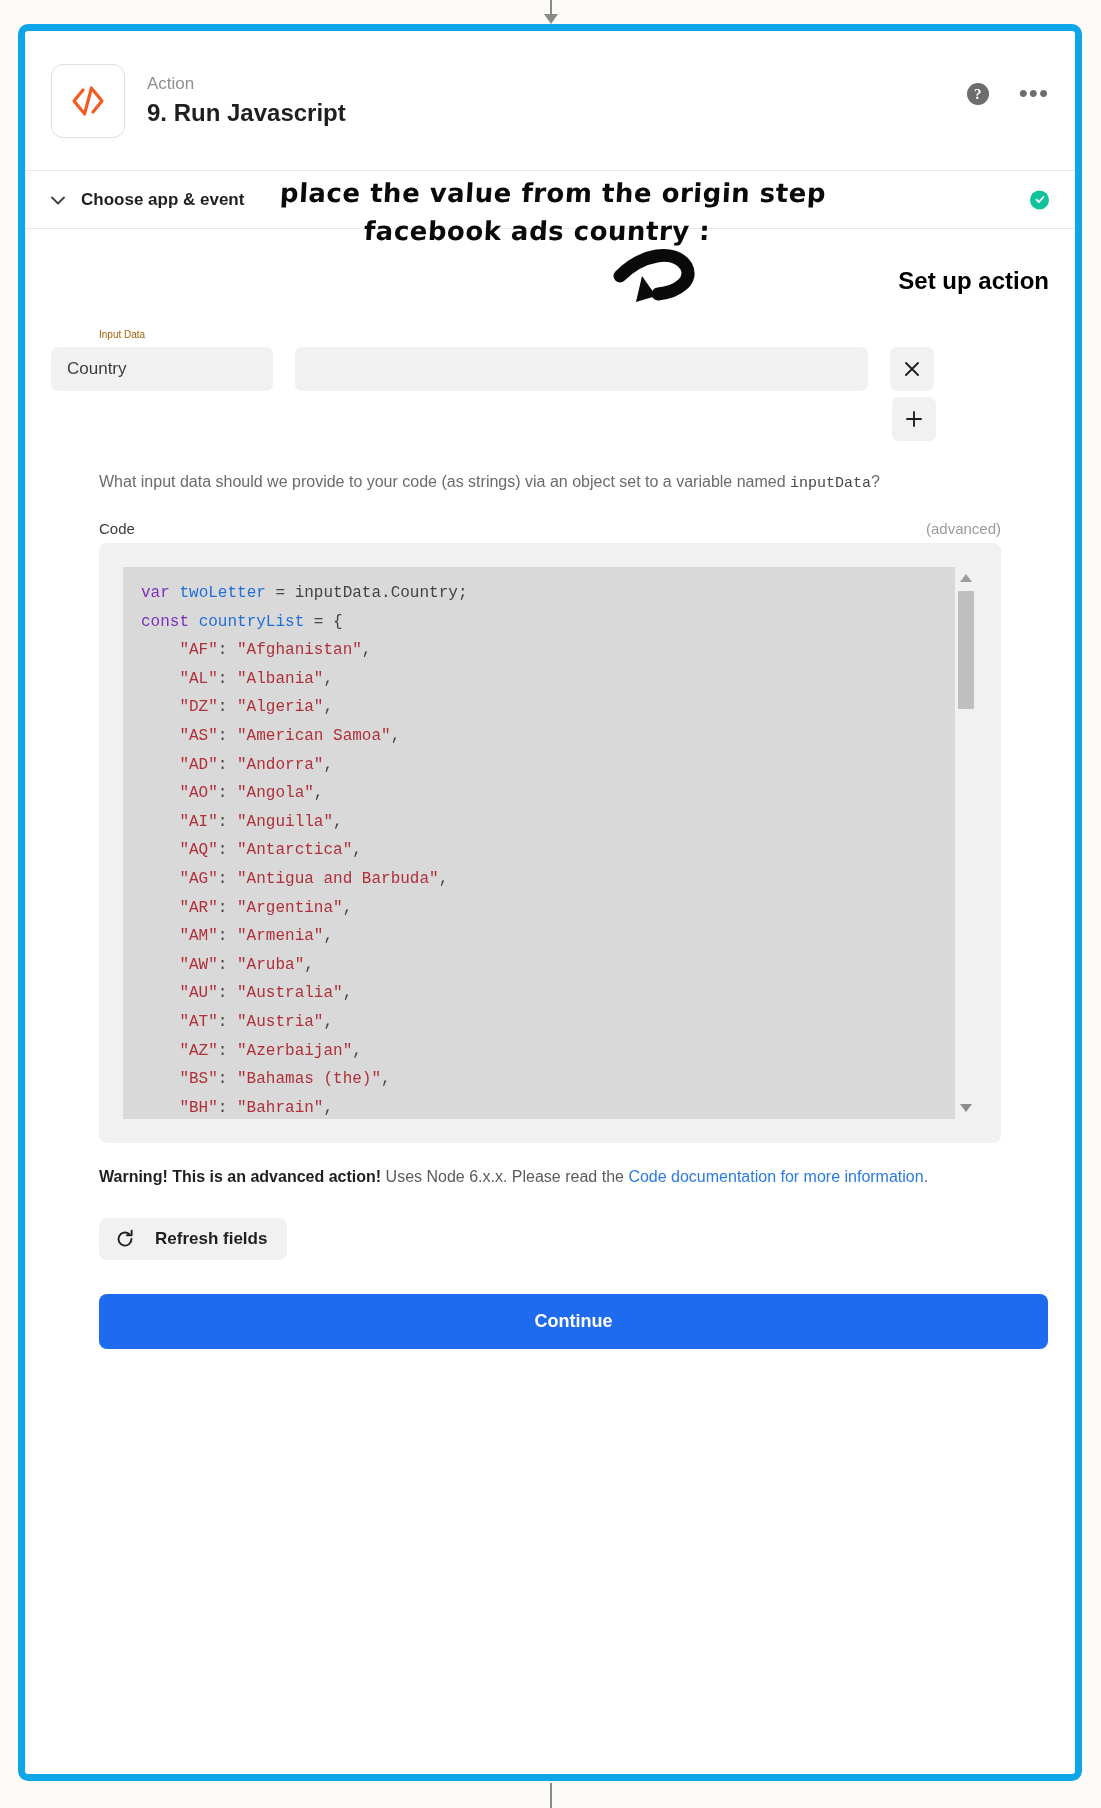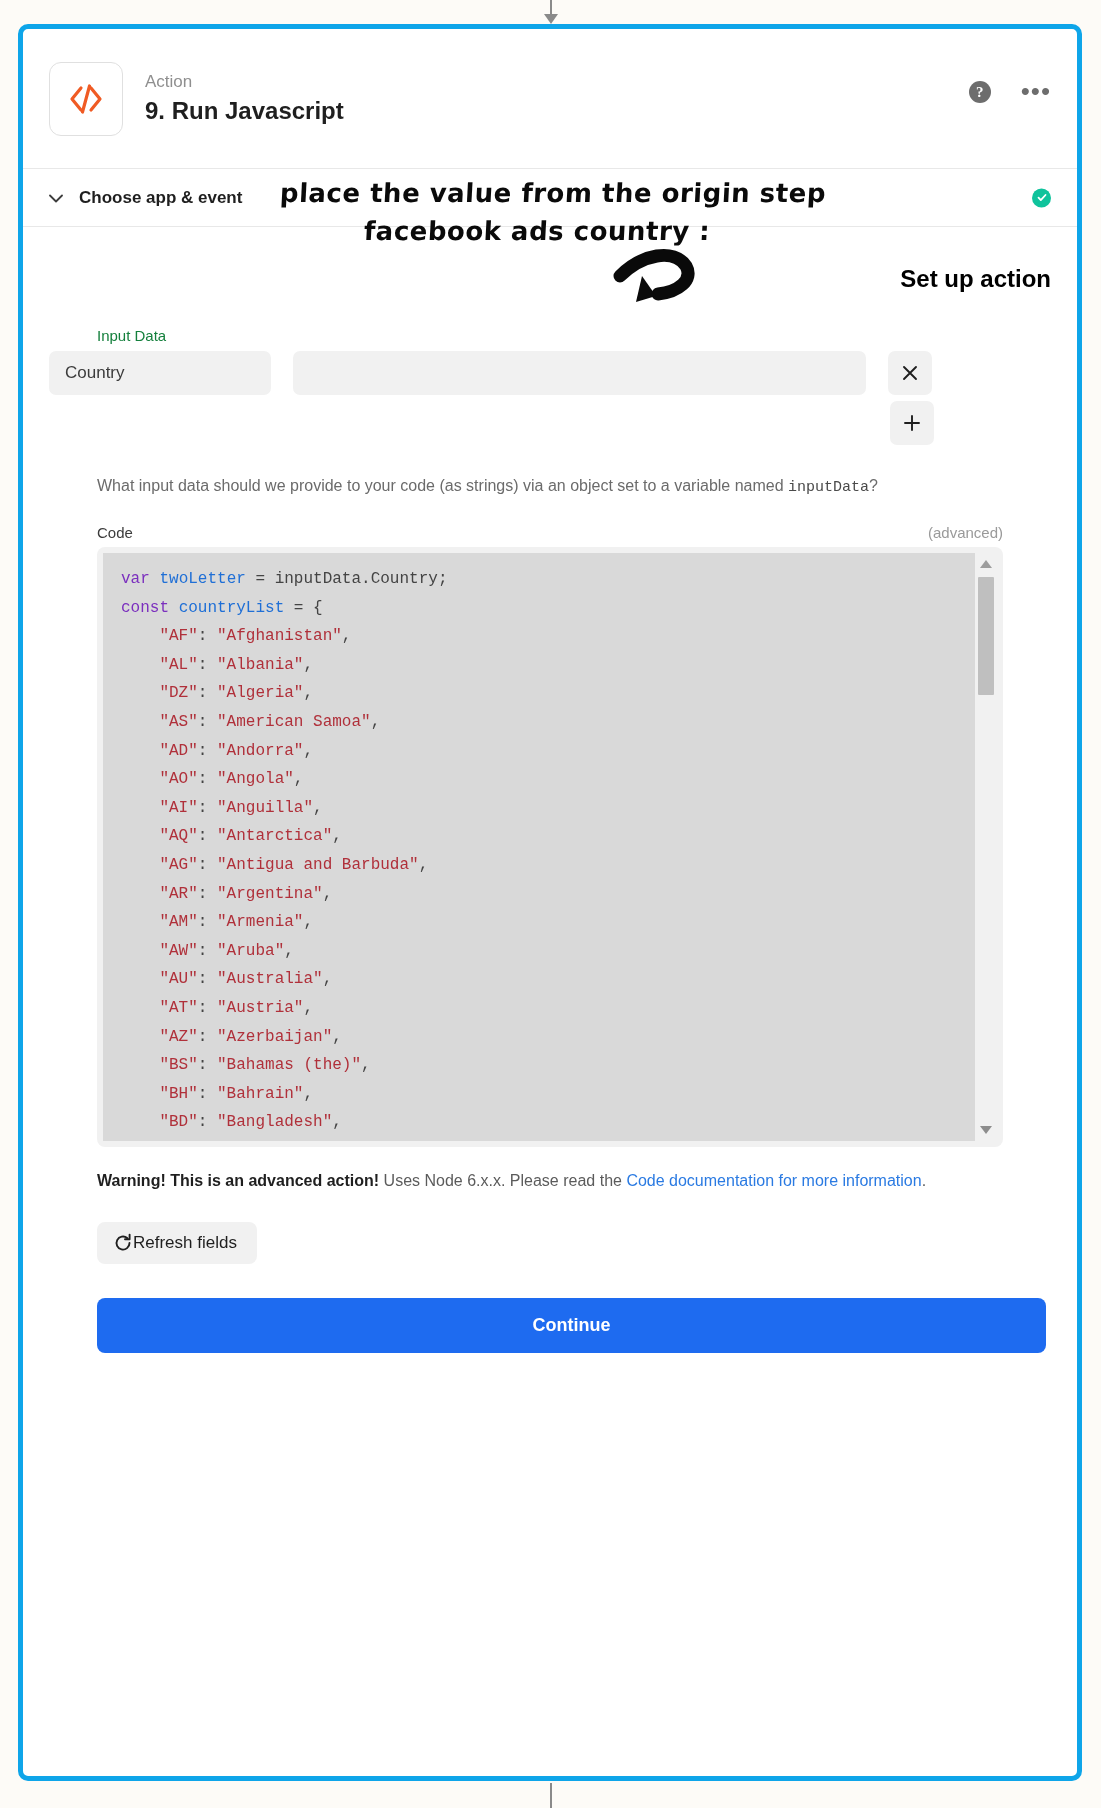--- a/index.html
+++ b/index.html
@@ -41,21 +41,21 @@
   }
 
   
   .card {
     position: absolute;
     left: 18px;
     top: 24px;
     width: 1064px;
     height: 1757px;
     background: #ffffff;
-    border: 5px solid #0ea5e9;
+    border: 7px solid #0ea5e9;
     border-radius: 10px;
     overflow: hidden;
   }
 
   
   .card-header {
     display: flex;
     align-items: center;
     padding: 22px 26px 22px 26px;
     height: 140px;
@@ -154,22 +154,22 @@
   
   .card-body { padding: 38px 26px 0 26px; position: relative; }
   .setup-title {
     font-size: 24px;
     font-weight: bold;
     color: #000000;
     margin: 0 0 34px 48px;
     text-align: right;
   }
   .field-label {
-    font-size: 15px;
-    color: #15803d;
+    font-size: 10px;
+    color: #a16207;
     margin: 0 0 7px 48px;
   }
 
   
   .input-row {
     display: flex;
     align-items: flex-start;
     gap: 22px;
   }
   .key-input {
@@ -237,21 +237,21 @@
     margin: 26px 48px 6px 48px;
     gap: 20px;
   }
   .code-label { font-size: 15px; color: #3c3c3c; }
   .code-required { font-size: 15px; color: #9a9a9a; }
 
   .editor-shell {
     margin: 0 48px;
     background: #f1f1f1;
     border-radius: 8px;
-    padding: 6px;
+    padding: 24px;
     height: 600px;
     position: relative;
   }
   .editor {
     background: #d9d9d9;
     height: 100%;
     position: relative;
     overflow: hidden;
   }
   .code-lines {
@@ -307,23 +307,23 @@
   
   .refresh-btn {
     margin: 30px 0 0 48px;
     height: 42px;
     padding: 0 20px 0 16px;
     background: #f1f1f1;
     border: none;
     border-radius: 8px;
     display: inline-flex;
     align-items: center;
-    gap: 0;
+    gap: 20px;
     font-size: 17px;
-    font-weight: normal;
+    font-weight: bold;
     color: #1f1f1f;
     cursor: pointer;
     font-family: "Liberation Sans", sans-serif;
   }
   .refresh-btn svg { display: block; }
 
   
   .continue-btn {
     display: block;
     margin: 34px 48px 0 48px;

